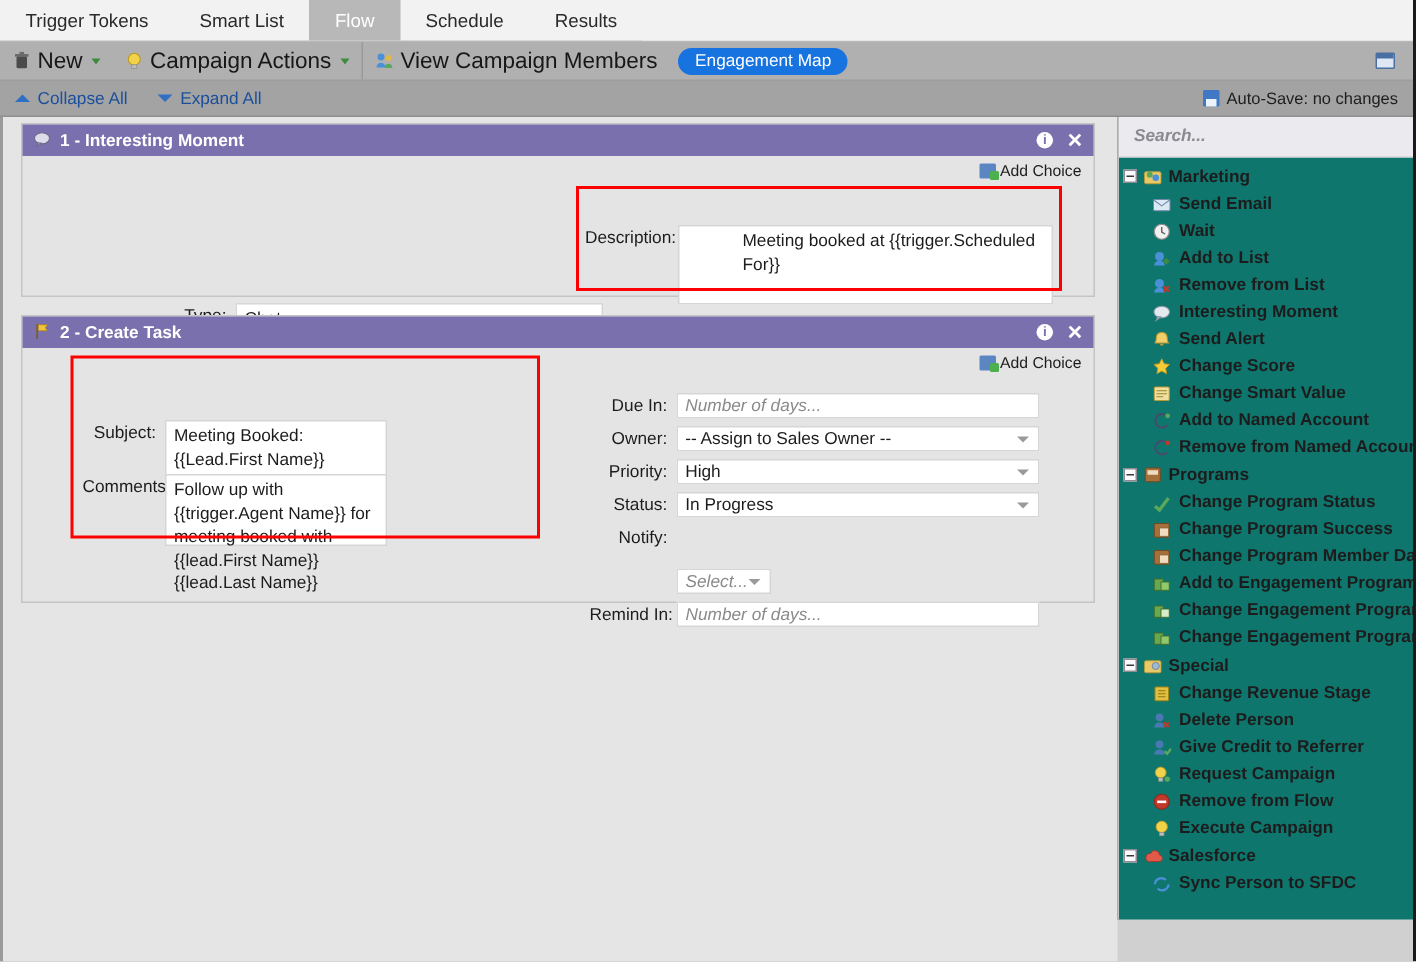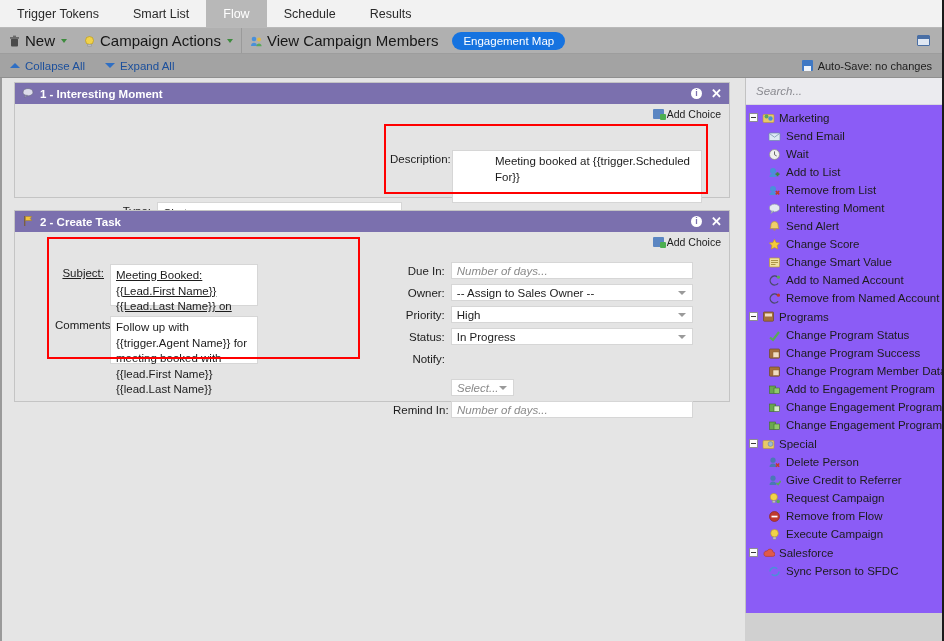--- a/index.html
+++ b/index.html
@@ -142,21 +142,21 @@
     border-left: 4px solid transparent; border-right: 4px solid transparent;
     border-top: 4px solid #9a9a9a;
   }
   .fselect.ph > span:first-child { color: #8a8a8a; font-style: italic; }
 
   .redbox { position: absolute; border: 2px solid #ff0000; pointer-events: none; }
 
   
   .palette {
     position: absolute; left: 745px; top: 78px; width: 197px; height: 535px;
-    background: #8b5cf6; border-left: 1px solid #c2c2c2; overflow: hidden;
+    background: #0f766e; border-left: 1px solid #c2c2c2; overflow: hidden; font-weight: bold;
   }
   .palette-search {
     height: 27px; background: #ebebef; border-bottom: 1px solid #d8d8de;
     display: flex; align-items: center; padding: 0 10px;
     font-size: 11.5px; color: #8a8a90; font-style: italic;
   }
   .pal-list { padding-top: 3px; }
   .pal-group {
     display: flex; align-items: center; gap: 4px;
     padding: 3px 4px 3px 3px; font-size: 11.5px; color: #1c1c1c;
@@ -319,21 +319,21 @@
           <span class="ico-info">i</span>
           <span class="ico-close">✕</span>
         </span>
       </div>
       <div class="step-body" style="height:170px;">
         <div class="addchoice">
           <span class="ac-icon"></span>
           <span>Add Choice</span>
         </div>
 
-        <div class="field-row" style="position:absolute; left:40px; top:32px;text-decoration:underline;">
+        <div class="field-row" style="position:absolute; left:40px; top:48px;">
           <div class="flabel" style="width:55px;">Subject:</div>
           <div class="finput" style="width:148px; height:42px;">Meeting Booked: {{Lead.First Name}} {{Lead.Last Name}} on {{trigger.Scheduled For}}</div>
         </div>
         <div class="field-row" style="position:absolute; left:40px; top:84px;">
           <div class="flabel" style="width:55px;">Comments:</div>
           <div class="finput" style="width:148px; height:48px;">Follow up with {{trigger.Agent Name}} for meeting booked with {{lead.First Name}} {{lead.Last Name}}</div>
         </div>
 
         <div style="position:absolute; left:378px; top:30px; width:300px;">
 
@@ -530,20 +530,27 @@
         <span class="gico">
           <svg width="13" height="13" viewBox="0 0 13 13">
               <rect x="1" y="3.5" width="11" height="8" rx="1" fill="#e8c96a" stroke="#b99a33" stroke-width="0.6"></rect>
               <circle cx="8.5" cy="7" r="2.4" fill="#9fb8d4" stroke="#5d7896" stroke-width="0.5"></circle>
             </svg>
         </span>
         <span>Special</span>
       </div>
       <div class="pal-item">
         <span class="gico"><svg width="13" height="13" viewBox="0 0 13 13">
+              <rect x="2" y="2" width="9" height="9.2" rx="0.7" fill="#e0c040" stroke="#a08418" stroke-width="0.7"></rect>
+              <path d="M4 4.5h5M4 6.5h5M4 8.5h5" stroke="#8d7414" stroke-width="0.8"></path>
+            </svg></span>
+        <span>Change Revenue Stage</span>
+      </div>
+      <div class="pal-item">
+        <span class="gico"><svg width="13" height="13" viewBox="0 0 13 13">
               <circle cx="5" cy="4.2" r="2.6" fill="#4a78b5"></circle>
               <path d="M1.5 11c0-2.2 1.6-3.4 3.5-3.4s3.5 1.2 3.5 3.4z" fill="#4a78b5"></path>
               <path d="M8 7.5l3.2 3.2M11.2 7.5L8 10.7" stroke="#c0392b" stroke-width="1.5"></path>
             </svg></span>
         <span>Delete Person</span>
       </div>
       <div class="pal-item">
         <span class="gico"><svg width="13" height="13" viewBox="0 0 13 13">
               <circle cx="5" cy="4.2" r="2.6" fill="#4a78b5"></circle>
               <path d="M1.5 11c0-2.2 1.6-3.4 3.5-3.4s3.5 1.2 3.5 3.4z" fill="#4a78b5"></path>

